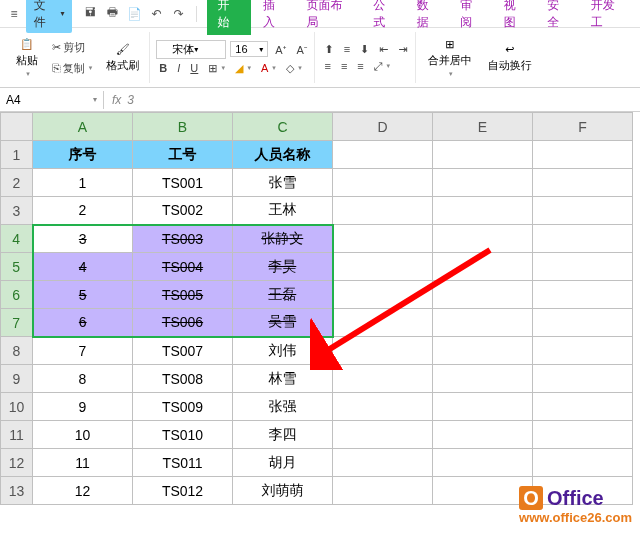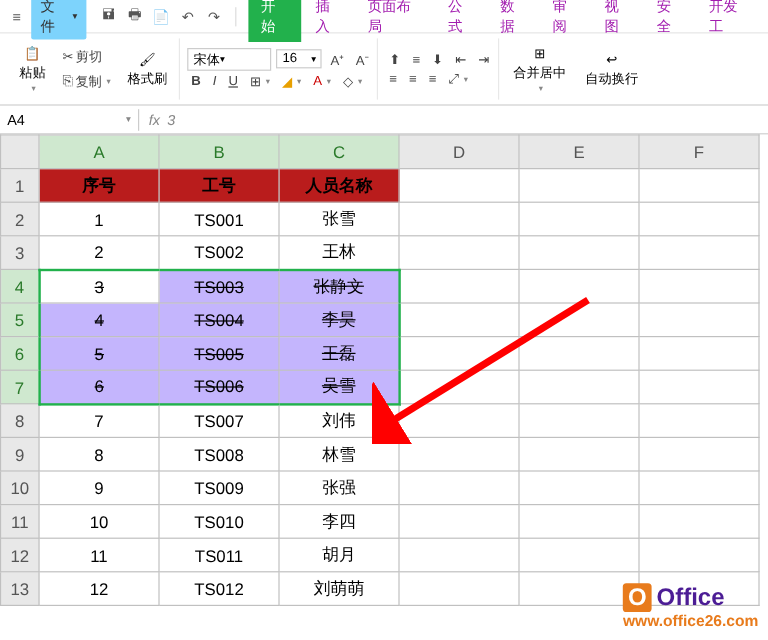--- a/index.html
+++ b/index.html
@@ -14,43 +14,43 @@
     .tabs { display: flex; align-items: center; gap: 4px; margin-left: 6px; }
     .tab { padding: 4px 8px; color: #a21caf; cursor: pointer; }
     .tab.active { background: #22b14c; color: #fff; border-radius: 3px 3px 0 0; padding: 4px 10px; }
     
     .ribbon { height: 60px; background: #fff; border-bottom: 1px solid #d0d0d0; display: flex; align-items: center; padding: 4px 6px; gap: 2px; }
     .rgroup { display: flex; flex-direction: column; gap: 2px; padding: 0 4px; border-right: 1px solid #e8e8e8; height: 100%; justify-content: center; }
     .rrow { display: flex; gap: 4px; align-items: center; }
     .rbtn { padding: 2px 4px; color: #444; display: flex; align-items: center; gap: 2px; font-size: 11px; }
     .rbtn.small { padding: 1px 3px; }
     .dd::after { content: "▾"; font-size: 7px; margin-left: 2px; color: #888; }
-    .fontbox { border: 1px solid #ccc; padding: 1px 4px; font-size: 11px; min-width: 70px; display: flex; align-items: center; }
+    .fontbox { border: 1px solid #ccc; padding: 1px 15px; font-size: 11px; min-width: 70px; display: flex; align-items: center; }
     .sizebox { border: 1px solid #ccc; padding: 1px 4px; font-size: 11px; min-width: 38px; display: flex; align-items: center; justify-content: space-between; }
     .bigbtn { display: flex; flex-direction: column; align-items: center; gap: 2px; padding: 2px 6px; font-size: 11px; }
     
     .namebox-row { height: 24px; border-bottom: 1px solid #d0d0d0; display: flex; align-items: center; }
-    .namebox { width: 116px; border-right: 1px solid #ccc; padding: 2px 6px; font-size: 12px; display: flex; align-items: center; justify-content: space-between; }
+    .namebox { width: 104px; border-right: 1px solid #ccc; padding: 2px 6px; font-size: 12px; display: flex; align-items: center; justify-content: space-between; }
     .fx-area { display: flex; align-items: center; gap: 6px; padding: 0 8px; }
     .fx-area span { color: #888; font-style: italic; text-align: right; }
     .fx-val { color: #333; font-style: normal; }
     
     .sheet { position: relative; }
     .grid { border-collapse: collapse; table-layout: fixed; }
     .grid td, .grid th { border: 1px solid #c0c0c0; height: 28px; text-align: center; font-size: 14px; font-family: Arial, "宋体", sans-serif; }
     .corner { width: 32px; background: #e8e8e8; border: 1px solid #b0b0b0; }
     .colhead { background: #e8e8e8; color: #555; font-weight: normal; font-size: 12px; }
     .colhead.sel { background: #cfe8cf; color: #2a7a2a; }
     .rowhead { width: 32px; background: #e8e8e8; color: #555; font-size: 12px; }
     .rowhead.sel { background: #cfe8cf; color: #2a7a2a; }
     .colA { width: 100px; }
     .colB { width: 100px; }
     .colC { width: 100px; }
     .colD, .colE, .colF { width: 100px; }
-    .hdr-cell { background: #b91c1c; font-weight: bold; font-size: 15px; }
+    .hdr-cell { background: #7dd3fc; font-weight: bold; font-size: 15px; }
     .strike { text-decoration: line-through; }
     .selrange td:not(.rowhead) { background: #c4b5fd; }
     .selrange td.colD, .selrange td.colE, .selrange td.colF { background: #fff; }
     .sel-border-top td.dcell { border-top: 2px solid #22b14c; }
     .sel-border-bot td.dcell { border-bottom: 2px solid #22b14c; }
     .sel-border-l { border-left: 2px solid #22b14c !important; }
     .sel-border-r { border-right: 2px solid #22b14c !important; }
     .activecell { background: #fff !important; }
     
     .arrow { position: absolute; top: 128px; left: 310px; pointer-events: none; }

